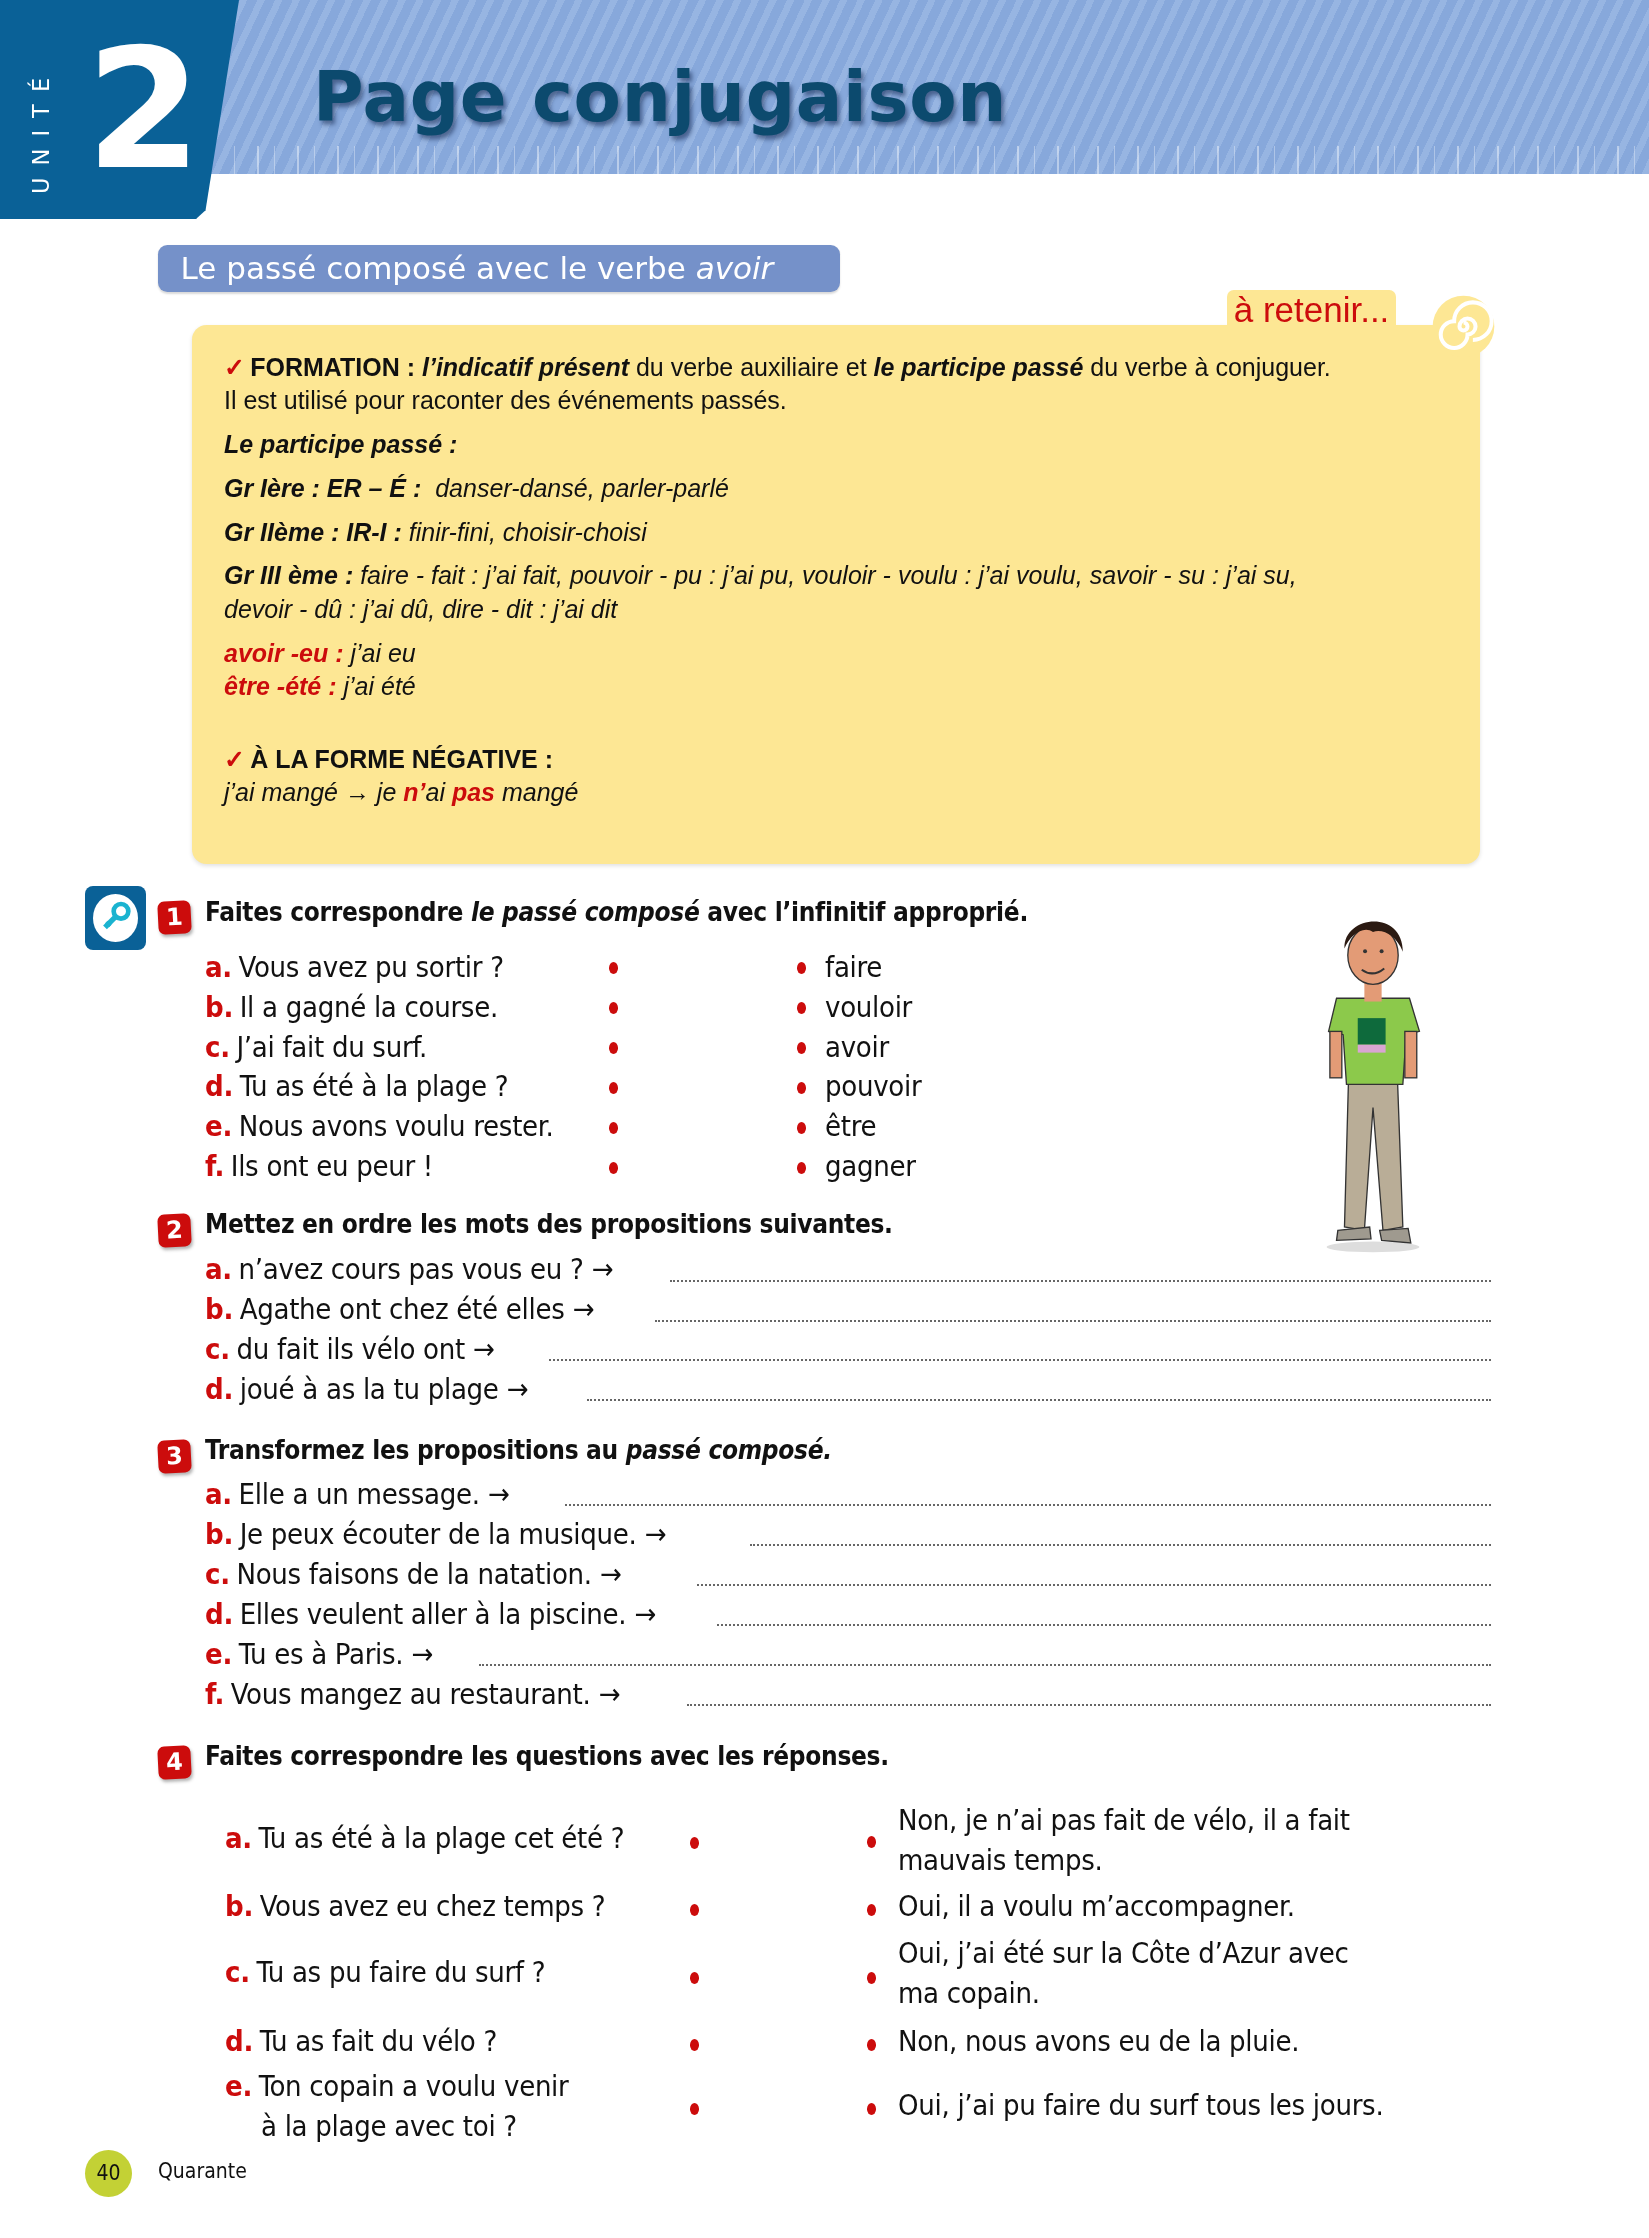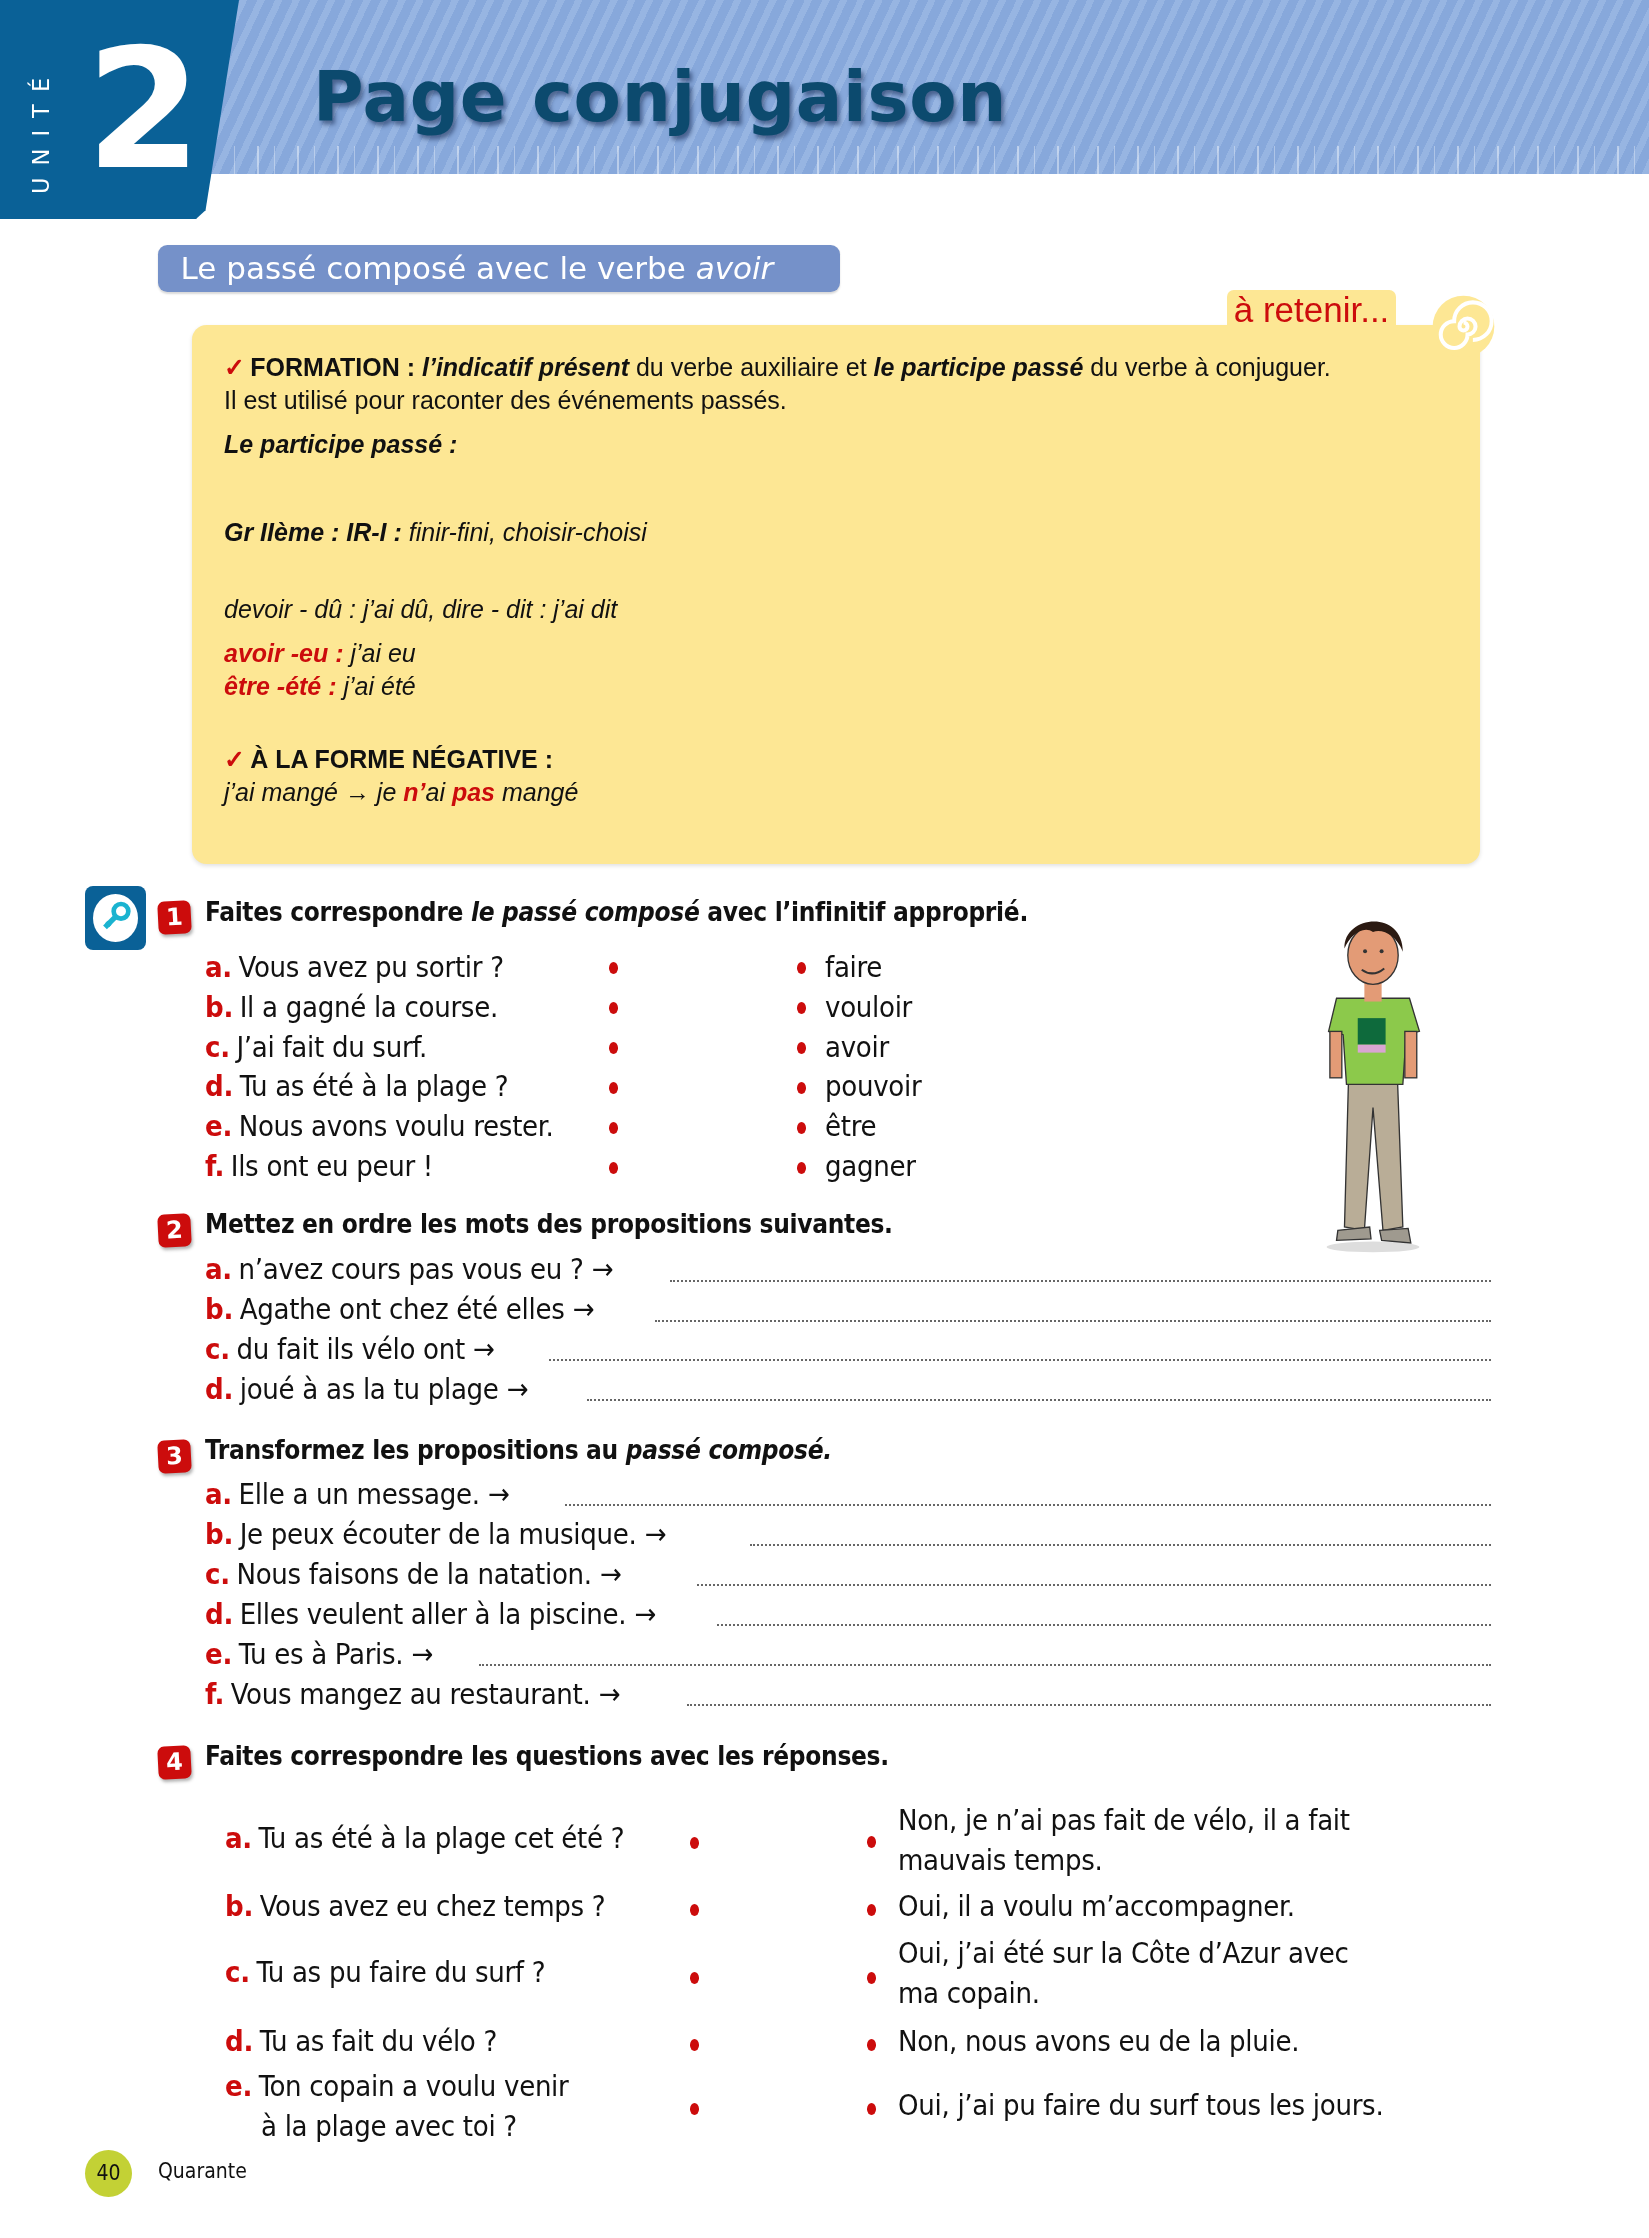--- a/index.html
+++ b/index.html
@@ -71,21 +71,23 @@
 <div id="page-title" class="abs">Page conjugaison</div>
 
 <div id="section-pill" class="abs"><span>Le passé composé avec le verbe </span><i>avoir</i></div>
 
 <div id="retenir-box" class="abs">
   <div class="rb-line" style="top:60px">Il est utilisé pour raconter des événements passés.</div>
   <div class="rb-line" style="top:27px">
     <span class="check">✓</span><span class="b">FORMATION :</span> <span class="b i">l’indicatif présent</span><span> du verbe auxiliaire et </span><span class="b i">le participe passé</span><span> du verbe à conjuguer.</span>
   </div>
   <div class="rb-line b i" style="top:104px">Le participe passé :</div>
+  <div class="rb-line i" style="top:148px"><span class="b">Gr Ière : ER – É :</span>&nbsp; <span>danser-dansé, parler-parlé</span></div>
   <div class="rb-line i" style="top:192px"><span class="b">Gr IIème : IR-I :</span> <span>finir-fini, choisir-choisi</span></div>
+  <div class="rb-line i" style="top:235px"><span class="b">Gr III ème :</span> <span>faire - fait : j’ai fait, pouvoir - pu : j’ai pu, vouloir - voulu : j’ai voulu, savoir - su : j’ai su,</span></div>
   <div class="rb-line i" style="top:269px">devoir - dû : j’ai dû, dire - dit : j’ai dit</div>
   <div class="rb-line i" style="top:313px"><span class="b red">avoir -eu :</span> <span>j’ai eu</span></div>
   <div class="rb-line i" style="top:346px"><span class="b red">être -été :</span> <span>j’ai été</span></div>
   <div class="rb-line" style="top:419px"><span class="check">✓</span><span class="b">À LA FORME NÉGATIVE :</span></div>
   <div class="rb-line i" style="top:452px"><span>j’ai mangé</span> <span>→</span> <span>je </span><span class="b red">n’</span><span>ai </span><span class="b red">pas</span><span> mangé</span></div>
 </div>
 <div id="retenir-label" class="abs">à retenir...</div>
 <svg id="spiral-icon" class="abs" viewBox="0 0 100 100">
   <circle cx="50" cy="50" r="46" fill="#fde794"></circle>
   <path d="M50 50 m0 -6 a6 6 0 1 1 -6 6 a12 12 0 1 1 12 12 a20 20 0 1 1 -20 -20 a28 28 0 1 1 28 28" fill="none" stroke="#fff" stroke-width="6"></path>

